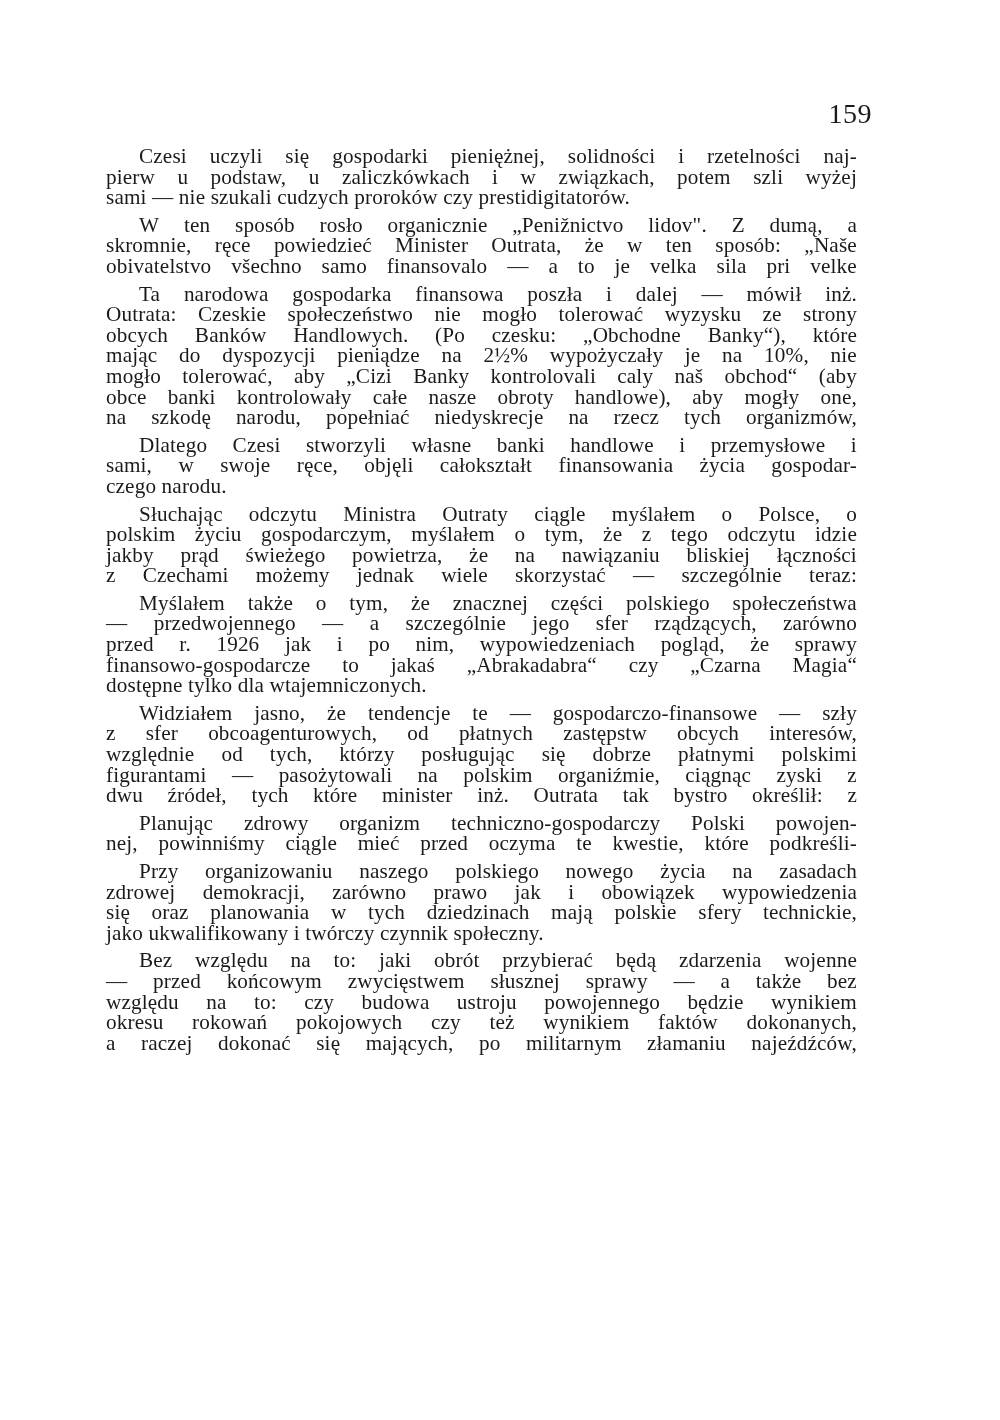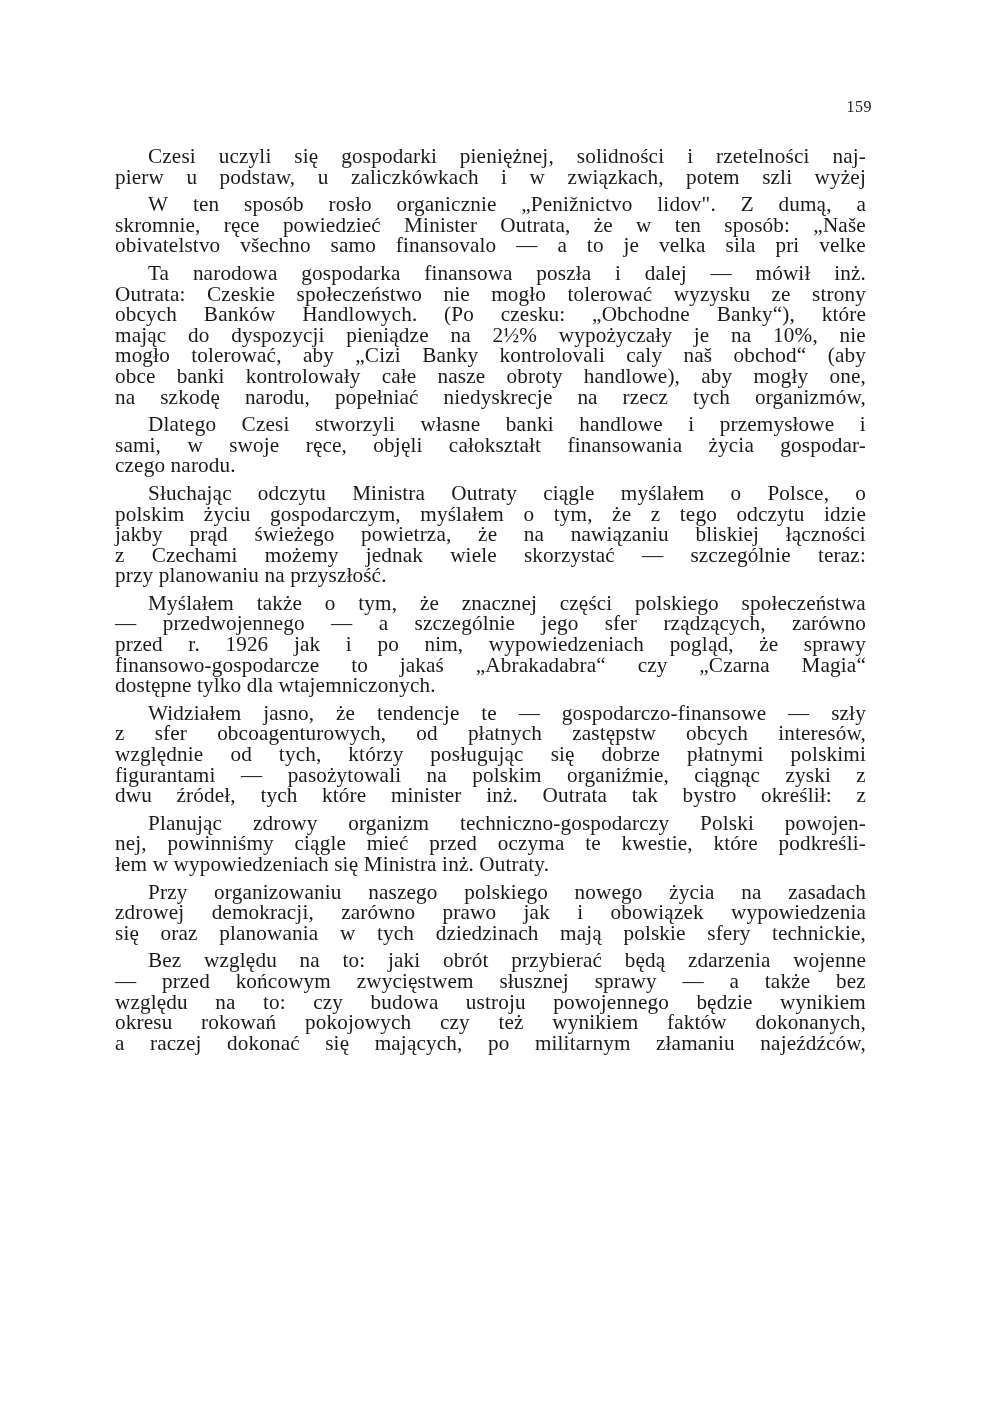--- a/index.html
+++ b/index.html
@@ -12,26 +12,26 @@
       height: 1420px;
       position: relative;
       overflow: hidden;
       font-family: "Liberation Serif", "DejaVu Serif", serif;
       color: #1a1a1a;
     }
     .page-number {
       position: absolute;
       top: 98px;
       right: 128px;
-      font-size: 16px;
+      font-size: 28px;
       letter-spacing: 0.5px;
     }
     .text-body {
       position: absolute;
-      left: 115px;
+      left: 106px;
       top: 146px;
       width: 751px;
     }
     .para {
       margin: 0 0 7px 0;
     }
     .line {
       display: block;
       font-size: 21.2px;
       line-height: 20.6px;
@@ -82,20 +82,21 @@
         <span class="w">podstaw,</span>
         <span class="w">u</span>
         <span class="w">zaliczkówkach</span>
         <span class="w">i</span>
         <span class="w">w</span>
         <span class="w">związkach,</span>
         <span class="w">potem</span>
         <span class="w">szli</span>
         <span class="w">wyżej</span>
       </div>
+      <div class=" line last">sami — nie szukali cudzych proroków czy prestidigitatorów.</div>
     </div>
     <div class="para">
       <div class="indent line j">
         <span class="w">W</span>
         <span class="w">ten</span>
         <span class="w">sposób</span>
         <span class="w">rosło</span>
         <span class="w">organicznie</span>
         <span class="w">„Penižnictvo</span>
         <span class="w">lidov".</span>
@@ -278,21 +279,20 @@
         <span class="w">z</span>
         <span class="w">Czechami</span>
         <span class="w">możemy</span>
         <span class="w">jednak</span>
         <span class="w">wiele</span>
         <span class="w">skorzystać</span>
         <span class="w">—</span>
         <span class="w">szczególnie</span>
         <span class="w">teraz:</span>
       </div>
-      <div class=" line last">przy planowaniu na przyszłość.</div>
     </div>
     <div class="para">
       <div class="indent line j">
         <span class="w">Myślałem</span>
         <span class="w">także</span>
         <span class="w">o</span>
         <span class="w">tym,</span>
         <span class="w">że</span>
         <span class="w">znacznej</span>
         <span class="w">części</span>
@@ -406,21 +406,20 @@
         <span class="w">powinniśmy</span>
         <span class="w">ciągle</span>
         <span class="w">mieć</span>
         <span class="w">przed</span>
         <span class="w">oczyma</span>
         <span class="w">te</span>
         <span class="w">kwestie,</span>
         <span class="w">które</span>
         <span class="w">podkreśli-</span>
       </div>
-      <div class=" line last">łem w wypowiedzeniach się Ministra inż. Outraty.</div>
     </div>
     <div class="para">
       <div class="indent line j">
         <span class="w">Przy</span>
         <span class="w">organizowaniu</span>
         <span class="w">naszego</span>
         <span class="w">polskiego</span>
         <span class="w">nowego</span>
         <span class="w">życia</span>
         <span class="w">na</span>
@@ -441,20 +440,21 @@
         <span class="w">oraz</span>
         <span class="w">planowania</span>
         <span class="w">w</span>
         <span class="w">tych</span>
         <span class="w">dziedzinach</span>
         <span class="w">mają</span>
         <span class="w">polskie</span>
         <span class="w">sfery</span>
         <span class="w">technickie,</span>
       </div>
+      <div class=" line last">jako ukwalifikowany i twórczy czynnik społeczny.</div>
     </div>
     <div class="para">
       <div class="indent line j">
         <span class="w">Bez</span>
         <span class="w">względu</span>
         <span class="w">na</span>
         <span class="w">to:</span>
         <span class="w">jaki</span>
         <span class="w">obrót</span>
         <span class="w">przybierać</span>

